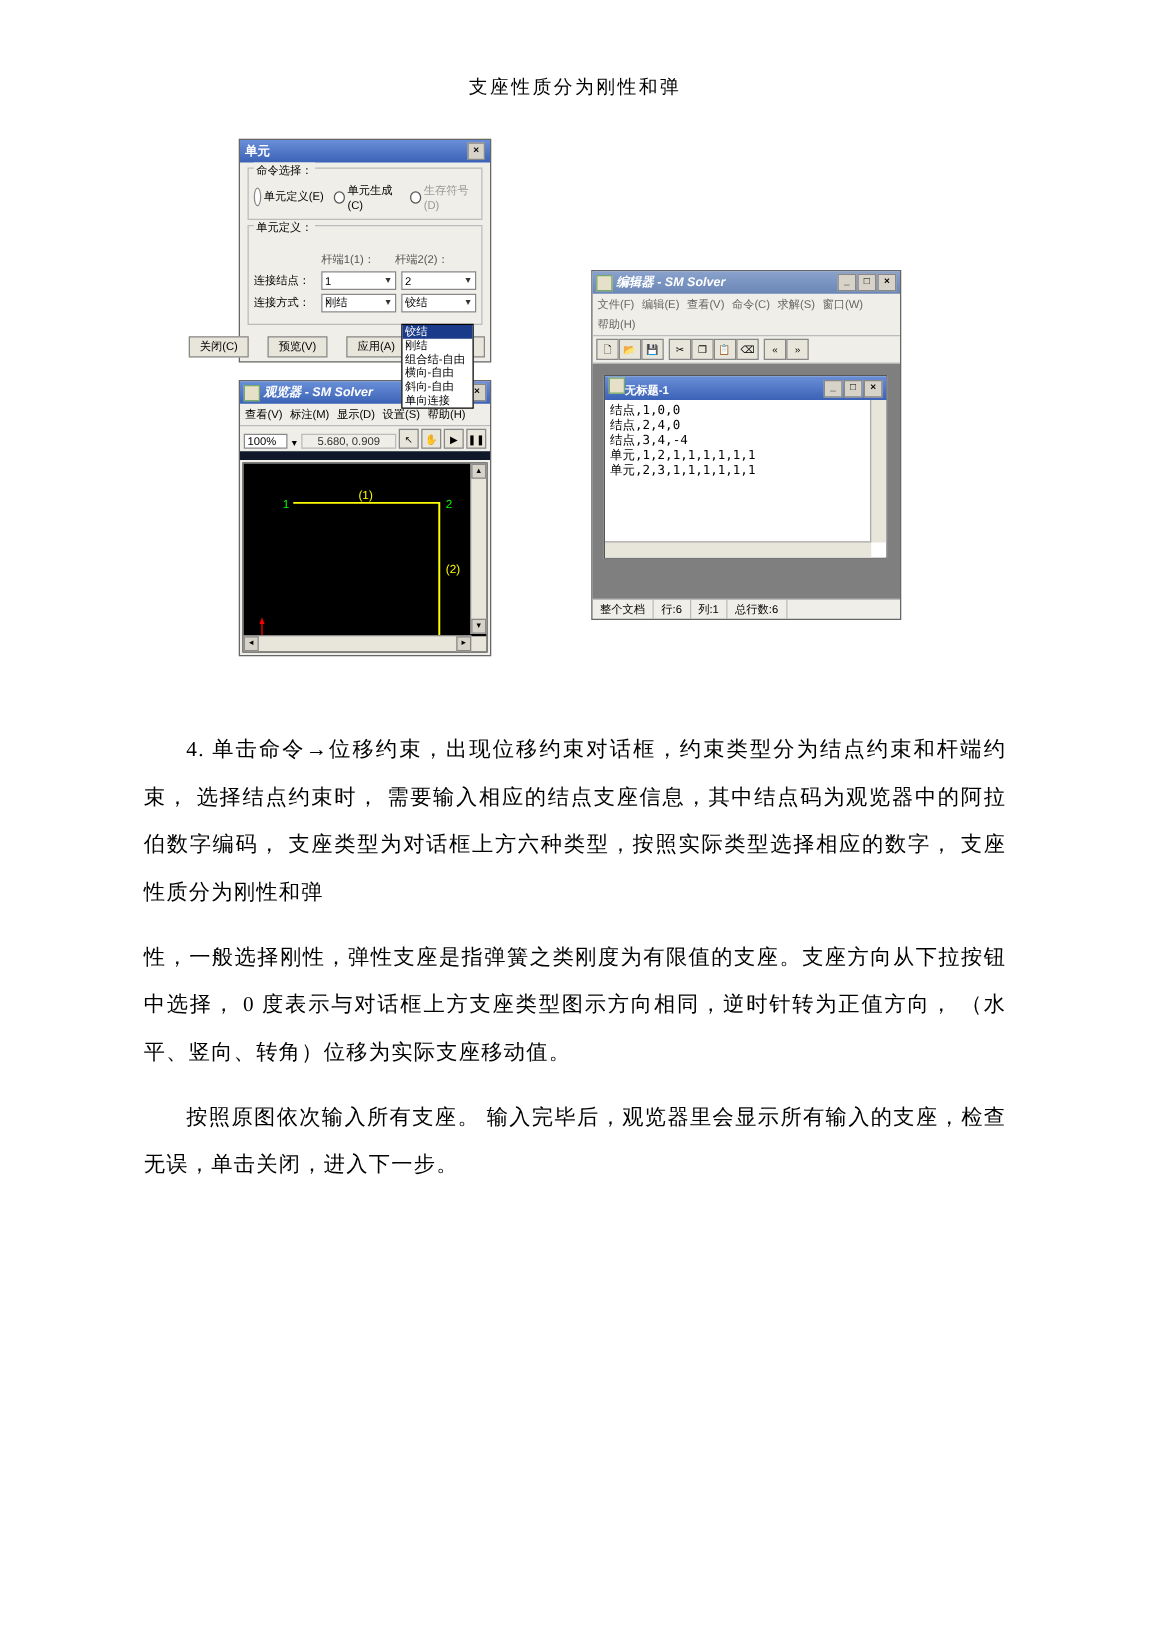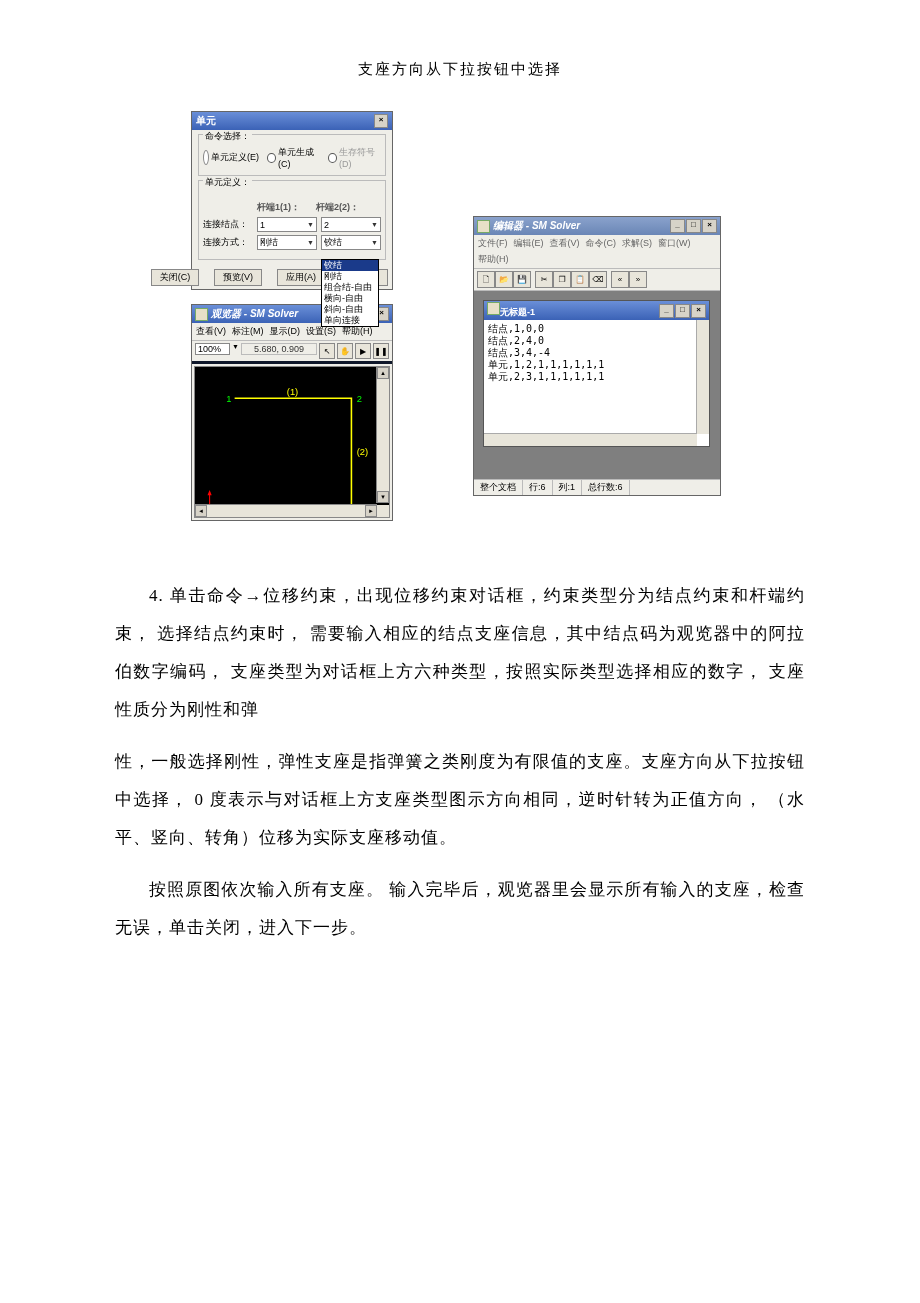--- a/index.html
+++ b/index.html
@@ -81,21 +81,21 @@
   }
   .radio-row { display: flex; gap: 8px; margin-top: -6px; font-size: 9px; color:#000;}
   .radio-row .r { display:flex; align-items:center; gap:2px;}
   .radio-dot {
     width:8px;height:8px;border:1px solid #555;border-radius:50%;background:#fff;display:inline-block;position:relative;
   }
   .radio-dot.sel::after{content:'';position:absolute;inset:2px;background:#000;border-radius:50%;}
   .disabled-text{color:#999;}
   .row { display:flex; align-items:center; gap:4px; margin:3px 0; font-size:9px;}
   .row .lbl{width:50px;}
-  .row .col2{width:55px;text-align:left;color:#555;font-weight:bold;}
+  .row .col2{width:55px;text-align:left;color:#555;}
   .sel {
     flex:1;
     border:1px solid #888;
     background:#fff;
     height:13px;
     font-size:9px;
     padding:0 2px;
     display:flex;align-items:center;justify-content:space-between;
   }
   .sel .tri{font-size:7px;color:#333;}
@@ -131,21 +131,21 @@
   .win-title{
     background:linear-gradient(#6a8fd8,#3b62b6);
     color:#fff;padding:2px 3px;display:flex;justify-content:space-between;align-items:center;font-weight:bold;font-size:10px;
   }
   .win-title .t{display:flex;align-items:center;gap:3px;font-style:italic;}
   .win-icon{width:11px;height:11px;background:#e7e0c8;border:1px solid #7a6;display:inline-block;}
   .win-controls{display:flex;gap:1px;}
   .win-btn{width:13px;height:12px;background:#d7d3c8;border:1px solid #888;font-size:8px;line-height:10px;text-align:center;color:#000;}
   .menubar{display:flex;gap:6px;padding:2px 4px;border-bottom:1px solid #bbb;font-size:9px;}
   .menubar span{white-space:nowrap;}
-  .toolbar{display:flex;align-items:flex-start;gap:2px;padding:2px 3px;border-bottom:3px solid #0f172a;}
+  .toolbar{display:flex;align-items:flex-end;gap:2px;padding:2px 3px;border-bottom:7px solid #0f172a;}
   .zoom{border:1px solid #888;background:#fff;padding:0 8px 0 2px;font-size:9px;}
   .coord{border:1px solid #bbb;background:#efeee8;padding:0 4px;font-size:9px;color:#333;flex:1;text-align:center;}
   .tbbtn{width:14px;height:14px;border:1px solid #888;background:#e8e5da;display:flex;align-items:center;justify-content:center;font-size:8px;}
   .canvas{
     background:#000;height:150px;position:relative;margin:2px;border:1px solid #888;
   }
   .canvas-inner{position:absolute;inset:0;}
   .canvas-scroll-v{position:absolute;right:0;top:0;bottom:14px;width:12px;background:#e8e5da;border-left:1px solid #888;}
   .canvas-scroll-h{position:absolute;left:0;right:12px;bottom:0;height:12px;background:#e8e5da;border-top:1px solid #888;}
   .canvas-scroll-v .arr,.canvas-scroll-h .arr{position:absolute;width:12px;height:12px;background:#d7d3c8;border:1px solid #888;box-sizing:border-box;font-size:7px;text-align:center;line-height:10px;}
@@ -193,21 +193,21 @@
     text-align:justify;
     letter-spacing:1px;
   }
   .body-text p.first{text-indent:2em;}
 </style>
 </head>
 <body>
 
 <div class="page">
 
-  <div class="doc-title">支座方向从下拉按钮中选择</div>
+  <div class="doc-title">支座性质分为刚性和弹</div>
 
   <div class="screenshots">
 
     <div class="left-col">
 
       <div class="dlg">
         <div class="dlg-title">
           <span>单元</span>
           <span class="dlg-close">×</span>
         </div>

